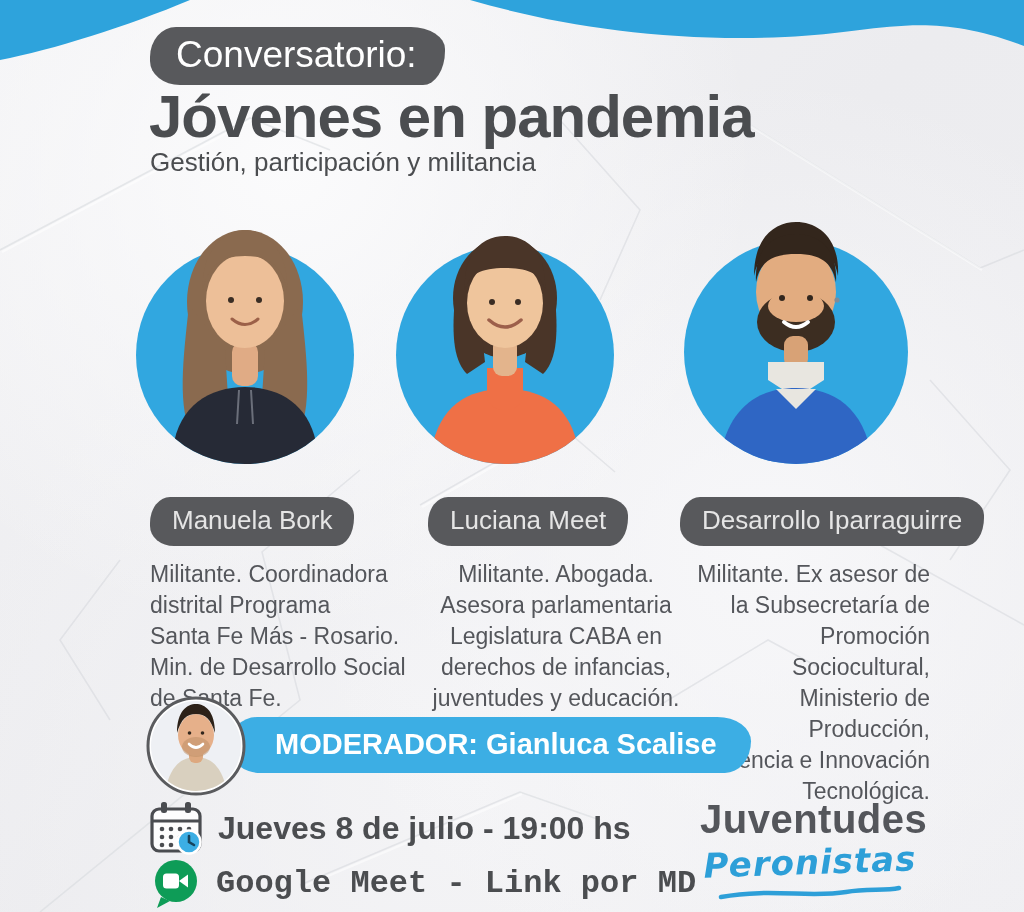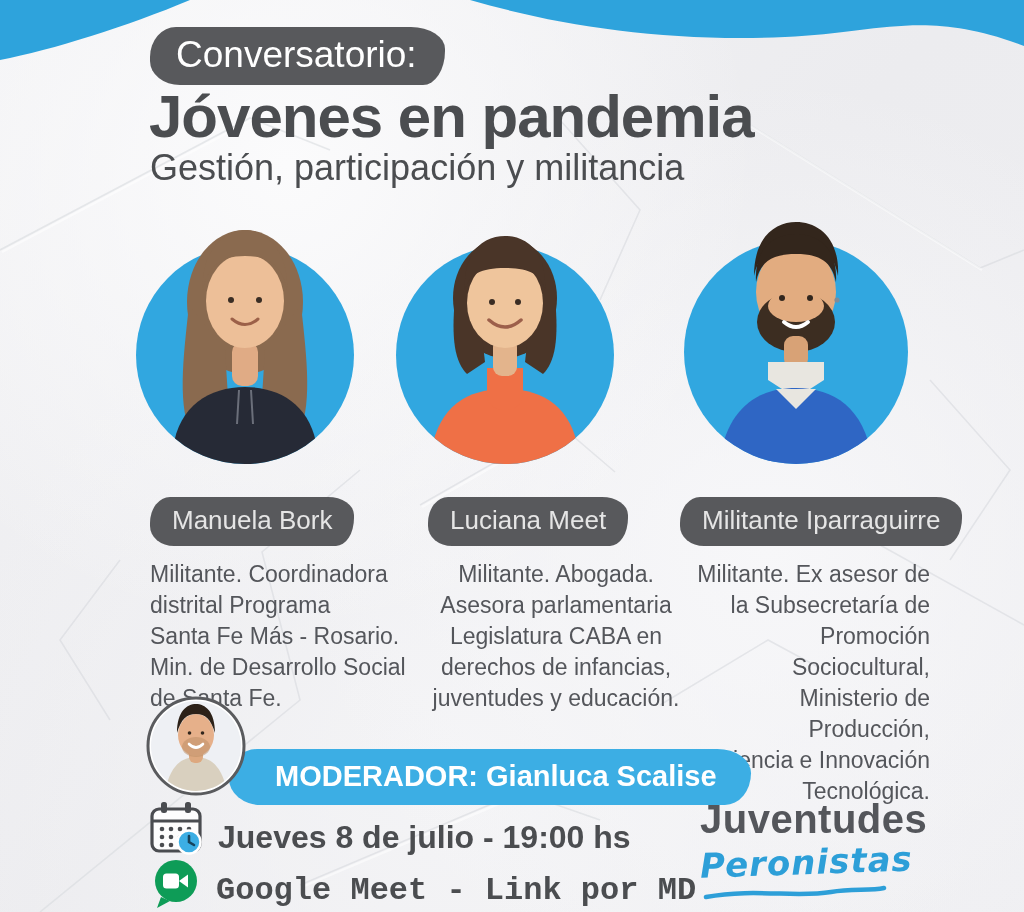--- a/index.html
+++ b/index.html
@@ -17,21 +17,21 @@
   .kicker-badge{
     left:150px;top:27px;background:var(--badge-gray);color:#fff;
     font-size:37px;padding:7px 28px 9px 26px;
     border-radius:26px 34px 22px 30px / 30px 22px 34px 24px;
   }
   .title{
     left:149px;top:82px;margin:0;font-size:60px;font-weight:700;
     color:var(--title-gray);letter-spacing:-1px;
   }
   .subtitle{
-    left:150px;top:147px;font-size:36px;font-weight:400;color:var(--title-gray);
+    left:150px;top:147px;font-size:26px;font-weight:400;color:var(--title-gray);
   }
   
   .speaker{position:absolute;top:210px;}
   .speaker .photo-wrap{position:relative;width:220px;height:255px;}
   .name-badge{
     display:inline-block;background:var(--badge-gray);color:#e5e5e5;
     font-size:26px;padding:8px 22px 10px 22px;margin-top:32px;
     border-radius:20px 26px 18px 24px / 26px 18px 28px 20px;
     white-space:nowrap;
   }
@@ -39,29 +39,28 @@
     margin-top:13px;font-size:23px;line-height:31px;color:var(--text-gray);
     white-space:pre-line;
   }
   
   .moderator-row{left:145px;top:695px;height:104px;}
   .mod-pill{
     position:absolute;left:84px;top:22px;height:56px;line-height:55px;
     background:var(--pill-blue);color:#fff;font-size:29px;font-weight:700;
     padding:0 34px 0 46px;white-space:nowrap;
     border-radius:30px 36px 28px 34px / 30px 26px 34px 28px;
-    margin-top:32px;
   }
   .mod-photo{position:absolute;left:0;top:0;z-index:2;}
   
-  .event-row{left:148px;display:flex;align-items:flex-end;gap:14px;}
+  .event-row{left:148px;display:flex;align-items:center;gap:14px;}
   .event-row .txt{font-size:32px;font-weight:700;color:var(--title-gray);white-space:nowrap;}
   .row-date{top:800px;}
   .row-meet{top:857px;font-family:Liberation Mono, monospace;}
-  .logo{left:700px;top:797px;width:220px;}
+  .logo{left:700px;top:797px;width:220px;text-align:center;}
   .logo-line1{font-size:40px;font-weight:700;color:var(--text-gray);letter-spacing:0.5px;}
   .logo-line2{
     font-family:"DejaVu Sans",sans-serif;font-style:italic;font-weight:700;
     font-size:34px;color:var(--logo-blue);margin-top:0px;letter-spacing:1px;
     transform:rotate(-2deg);
   }
   .logo-swoosh{margin-top:2px;}
 </style>
 </head>
 <body>
@@ -189,21 +188,21 @@
           <path d="M104,112 Q116,122 128,112" stroke="#ffffff" stroke-width="4" fill="none" stroke-linecap="round"></path>
           <circle cx="157" cy="90" r="2.6" fill="#7f8c99"></circle>
           <rect x="104" y="126" width="24" height="32" rx="9" fill="#d8a276"></rect>
           <path d="M88,170 L88,152 L144,152 L144,170 L116,188 Z" fill="#e8e6e0"></path>
           <path d="M40,248 C48,198 78,178 116,178 C154,178 184,198 192,248 L192,256 L40,256 Z" fill="#2f66c4" clip-path="url(#clipC)"></path>
           <path d="M96,179 L116,199 L136,179 Z" fill="#e8e6e0"></path>
         </g>
       </svg>
     </div>
     <div style="margin-left:0px;">
-      <div class="name-badge">Militante Iparraguirre</div>
+      <div class="name-badge">Desarrollo Iparraguirre</div>
       <div class="bio" style="width:250px;text-align:right;">Militante. Ex asesor de
 la Subsecretaría de
 Promoción Sociocultural,
 Ministerio de Producción,
 Ciencia e Innovación
 Tecnológica.</div>
     </div>
   </div>
 
   <div class="abs moderator-row">

